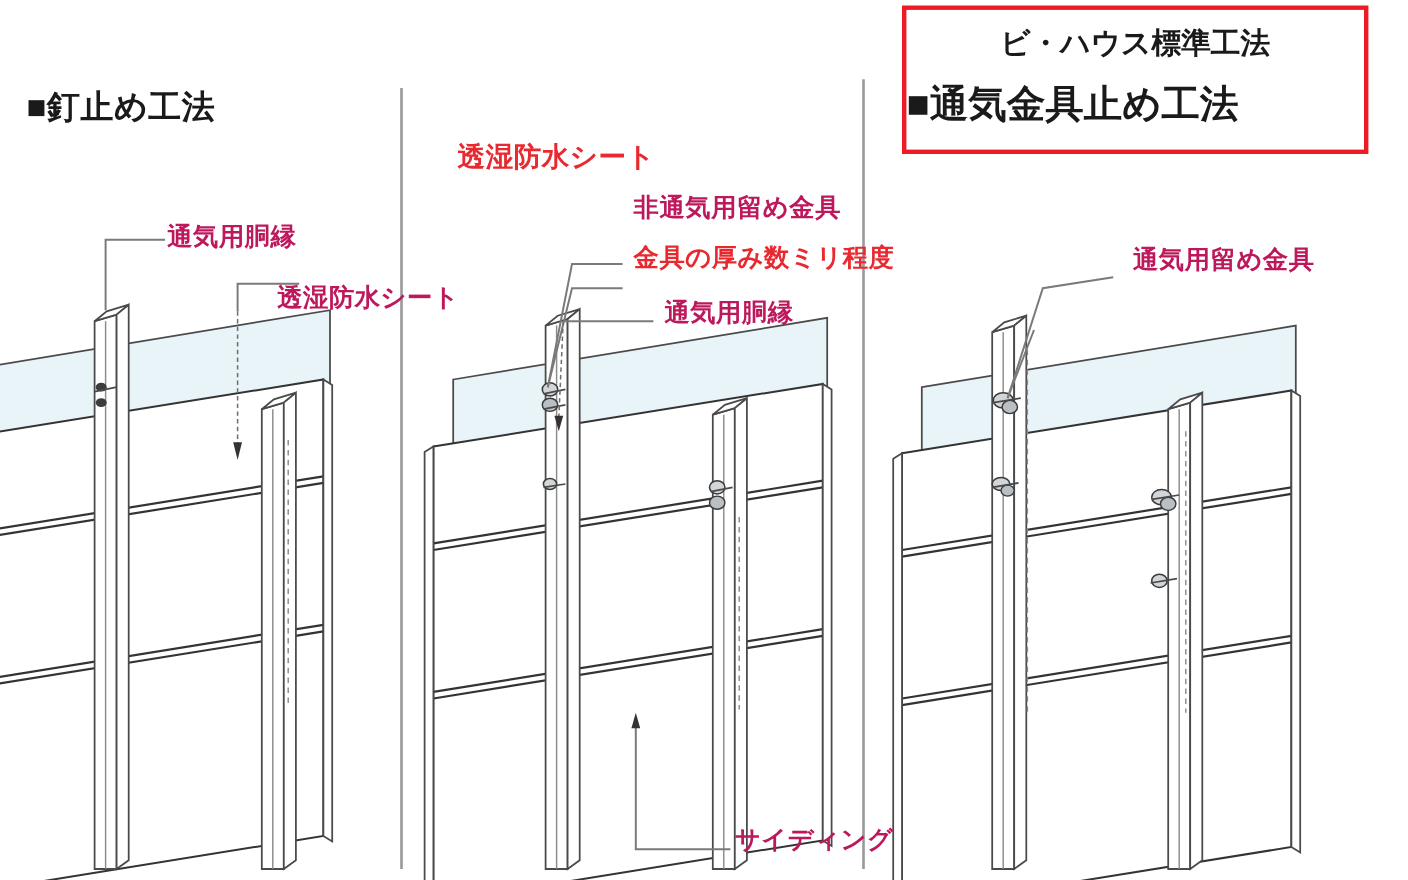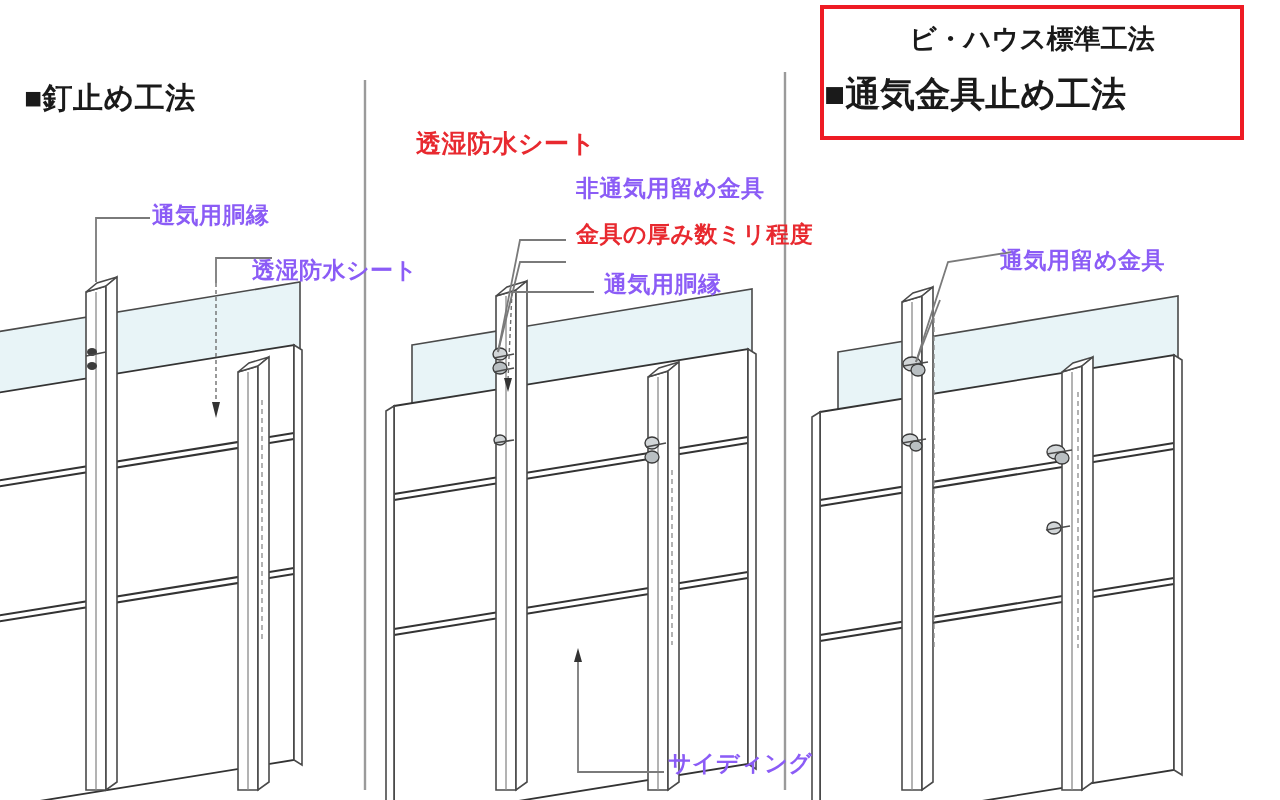--- a/index.html
+++ b/index.html
@@ -35,21 +35,21 @@
     letter-spacing: 0.5px;
   }
   .title {
     font-size: 30px;
     font-weight: bold;
     color: #1a1a1a;
   }
   .label {
     font-size: 23px;
     font-weight: bold;
-    color: #8b5cf6;
+    color: #be185d;
   }
   .label-red {
     font-size: 23px;
     font-weight: bold;
     color: #e8292f;
   }
   .boxed-title {
     font-size: 27px;
     font-weight: bold;
     color: #1a1a1a;
@@ -286,21 +286,21 @@
   <div class="txt label" style="left:218px; top:258px;margin-left:34px;">透湿防水シート</div>
 
   <div class="txt label" style="left:576px; top:176px;">非通気用留め金具</div>
 
   <div class="txt label-red" style="left:576px; top:222px;">金具の厚み数ミリ程度</div>
 
   <div class="txt label" style="left:604px; top:272px;">通気用胴縁</div>
 
   <div class="txt label" style="left:668px; top:753px;font-family:Liberation Mono, monospace;">サイディング</div>
 
-  <div class="txt label" style="left:1000px; top:224px;margin-top:24px;">通気用留め金具</div>
+  <div class="txt label" style="left:1030px; top:224px;">通気用留め金具</div>
 
 
   <div id="highlight-box">
     <div class="boxed-title">ビ・ハウス標準工法</div>
     <div class="boxed-title2">■通気金具止め工法</div>
   </div>
 
   <div class="bottom-fade">‥‥‥‥‥‥‥‥‥‥</div>
 
 </div>

